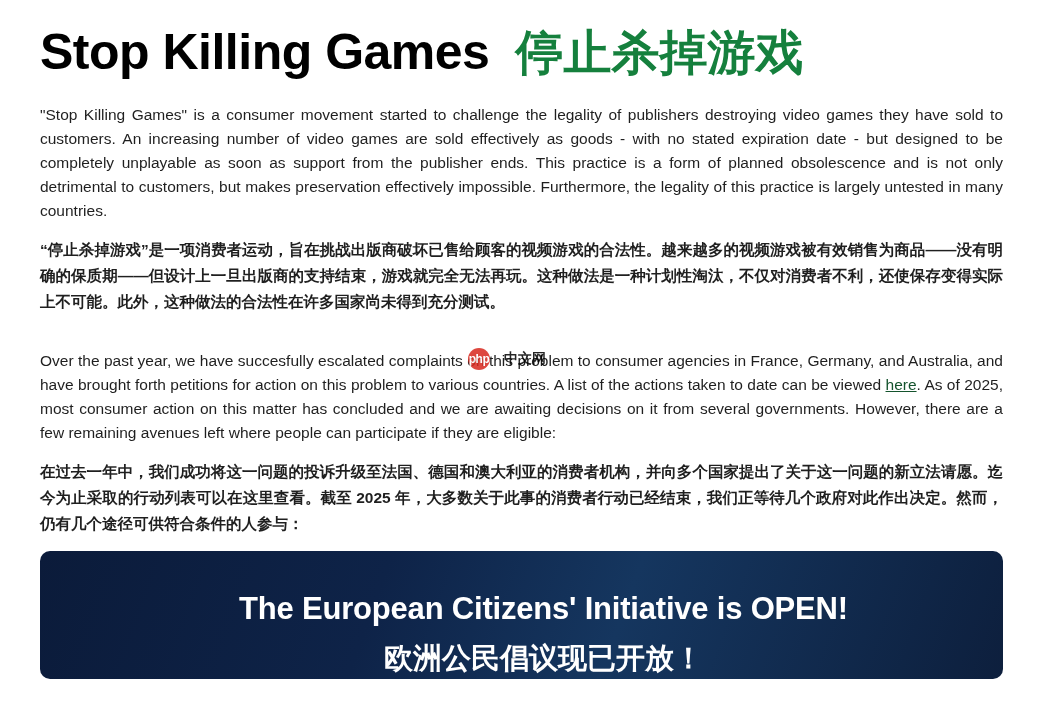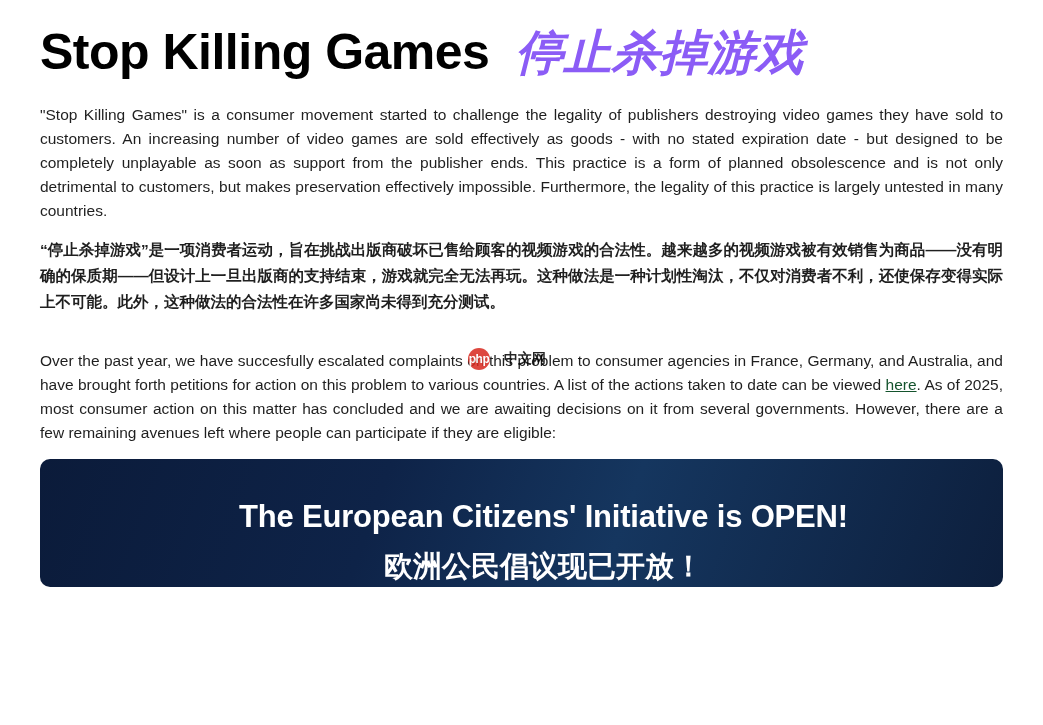--- a/index.html
+++ b/index.html
@@ -31,23 +31,22 @@
   .title-en {
     font-size: 50px;
     font-weight: bold;
     letter-spacing: -0.5px;
     color: #000000;
     white-space: nowrap;
   }
   .title-zh {
     font-size: 48px;
     font-weight: bold;
-    color: #8b5cf6;
+    color: #15803d;
     white-space: nowrap;
-    font-style: italic;
   }
   p.body-en {
     font-size: 15.5px;
     line-height: 24px;
     text-align: justify;
     text-justify: inter-word;
     color: #1f1f1f;
     margin: 0 0 14px 0;
   }
   p.body-zh {
@@ -128,20 +127,21 @@
   </div>
 
   <p class="body-en">"Stop Killing Games" is a consumer movement started to challenge the legality of publishers destroying video games they have sold to customers. An increasing number of video games are sold effectively as goods - with no stated expiration date - but designed to be completely unplayable as soon as support from the publisher ends. This practice is a form of planned obsolescence and is not only detrimental to customers, but makes preservation effectively impossible. Furthermore, the legality of this practice is largely untested in many countries.</p>
 
   <p class="body-zh">“停止杀掉游戏”是一项消费者运动，旨在挑战出版商破坏已售给顾客的视频游戏的合法性。越来越多的视频游戏被有效销售为商品——没有明确的保质期——但设计上一旦出版商的支持结束，游戏就完全无法再玩。这种做法是一种计划性淘汰，不仅对消费者不利，还使保存变得实际上不可能。此外，这种做法的合法性在许多国家尚未得到充分测试。</p>
 
   <div class="spacer-lg"></div>
 
   <p class="body-en"><span>Over the past year, we have succesfully escalated complaints on this problem to consumer agencies in France, Germany, and Australia, and have brought forth petitions for action on this problem to various countries. A list of the actions taken to date can be viewed </span><a class="inline-link" href="#">here</a><span>. As of 2025, most consumer action on this matter has concluded and we are awaiting decisions on it from several governments. However, there are a few remaining avenues left where people can participate if they are eligible:</span></p>
 
+  <p class="body-zh">在过去一年中，我们成功将这一问题的投诉升级至法国、德国和澳大利亚的消费者机构，并向多个国家提出了关于这一问题的新立法请愿。迄今为止采取的行动列表可以在这里查看。截至 2025 年，大多数关于此事的消费者行动已经结束，我们正等待几个政府对此作出决定。然而，仍有几个途径可供符合条件的人参与：</p>
 
   <div class="banner">
     <div class="banner-en">The European Citizens' Initiative is OPEN!</div>
     <div class="banner-zh">欧洲公民倡议现已开放！</div>
   </div>
 
   <div class="watermark">
     <span class="wm-badge">php</span>
     <span class="wm-text">中文网</span>
   </div>

